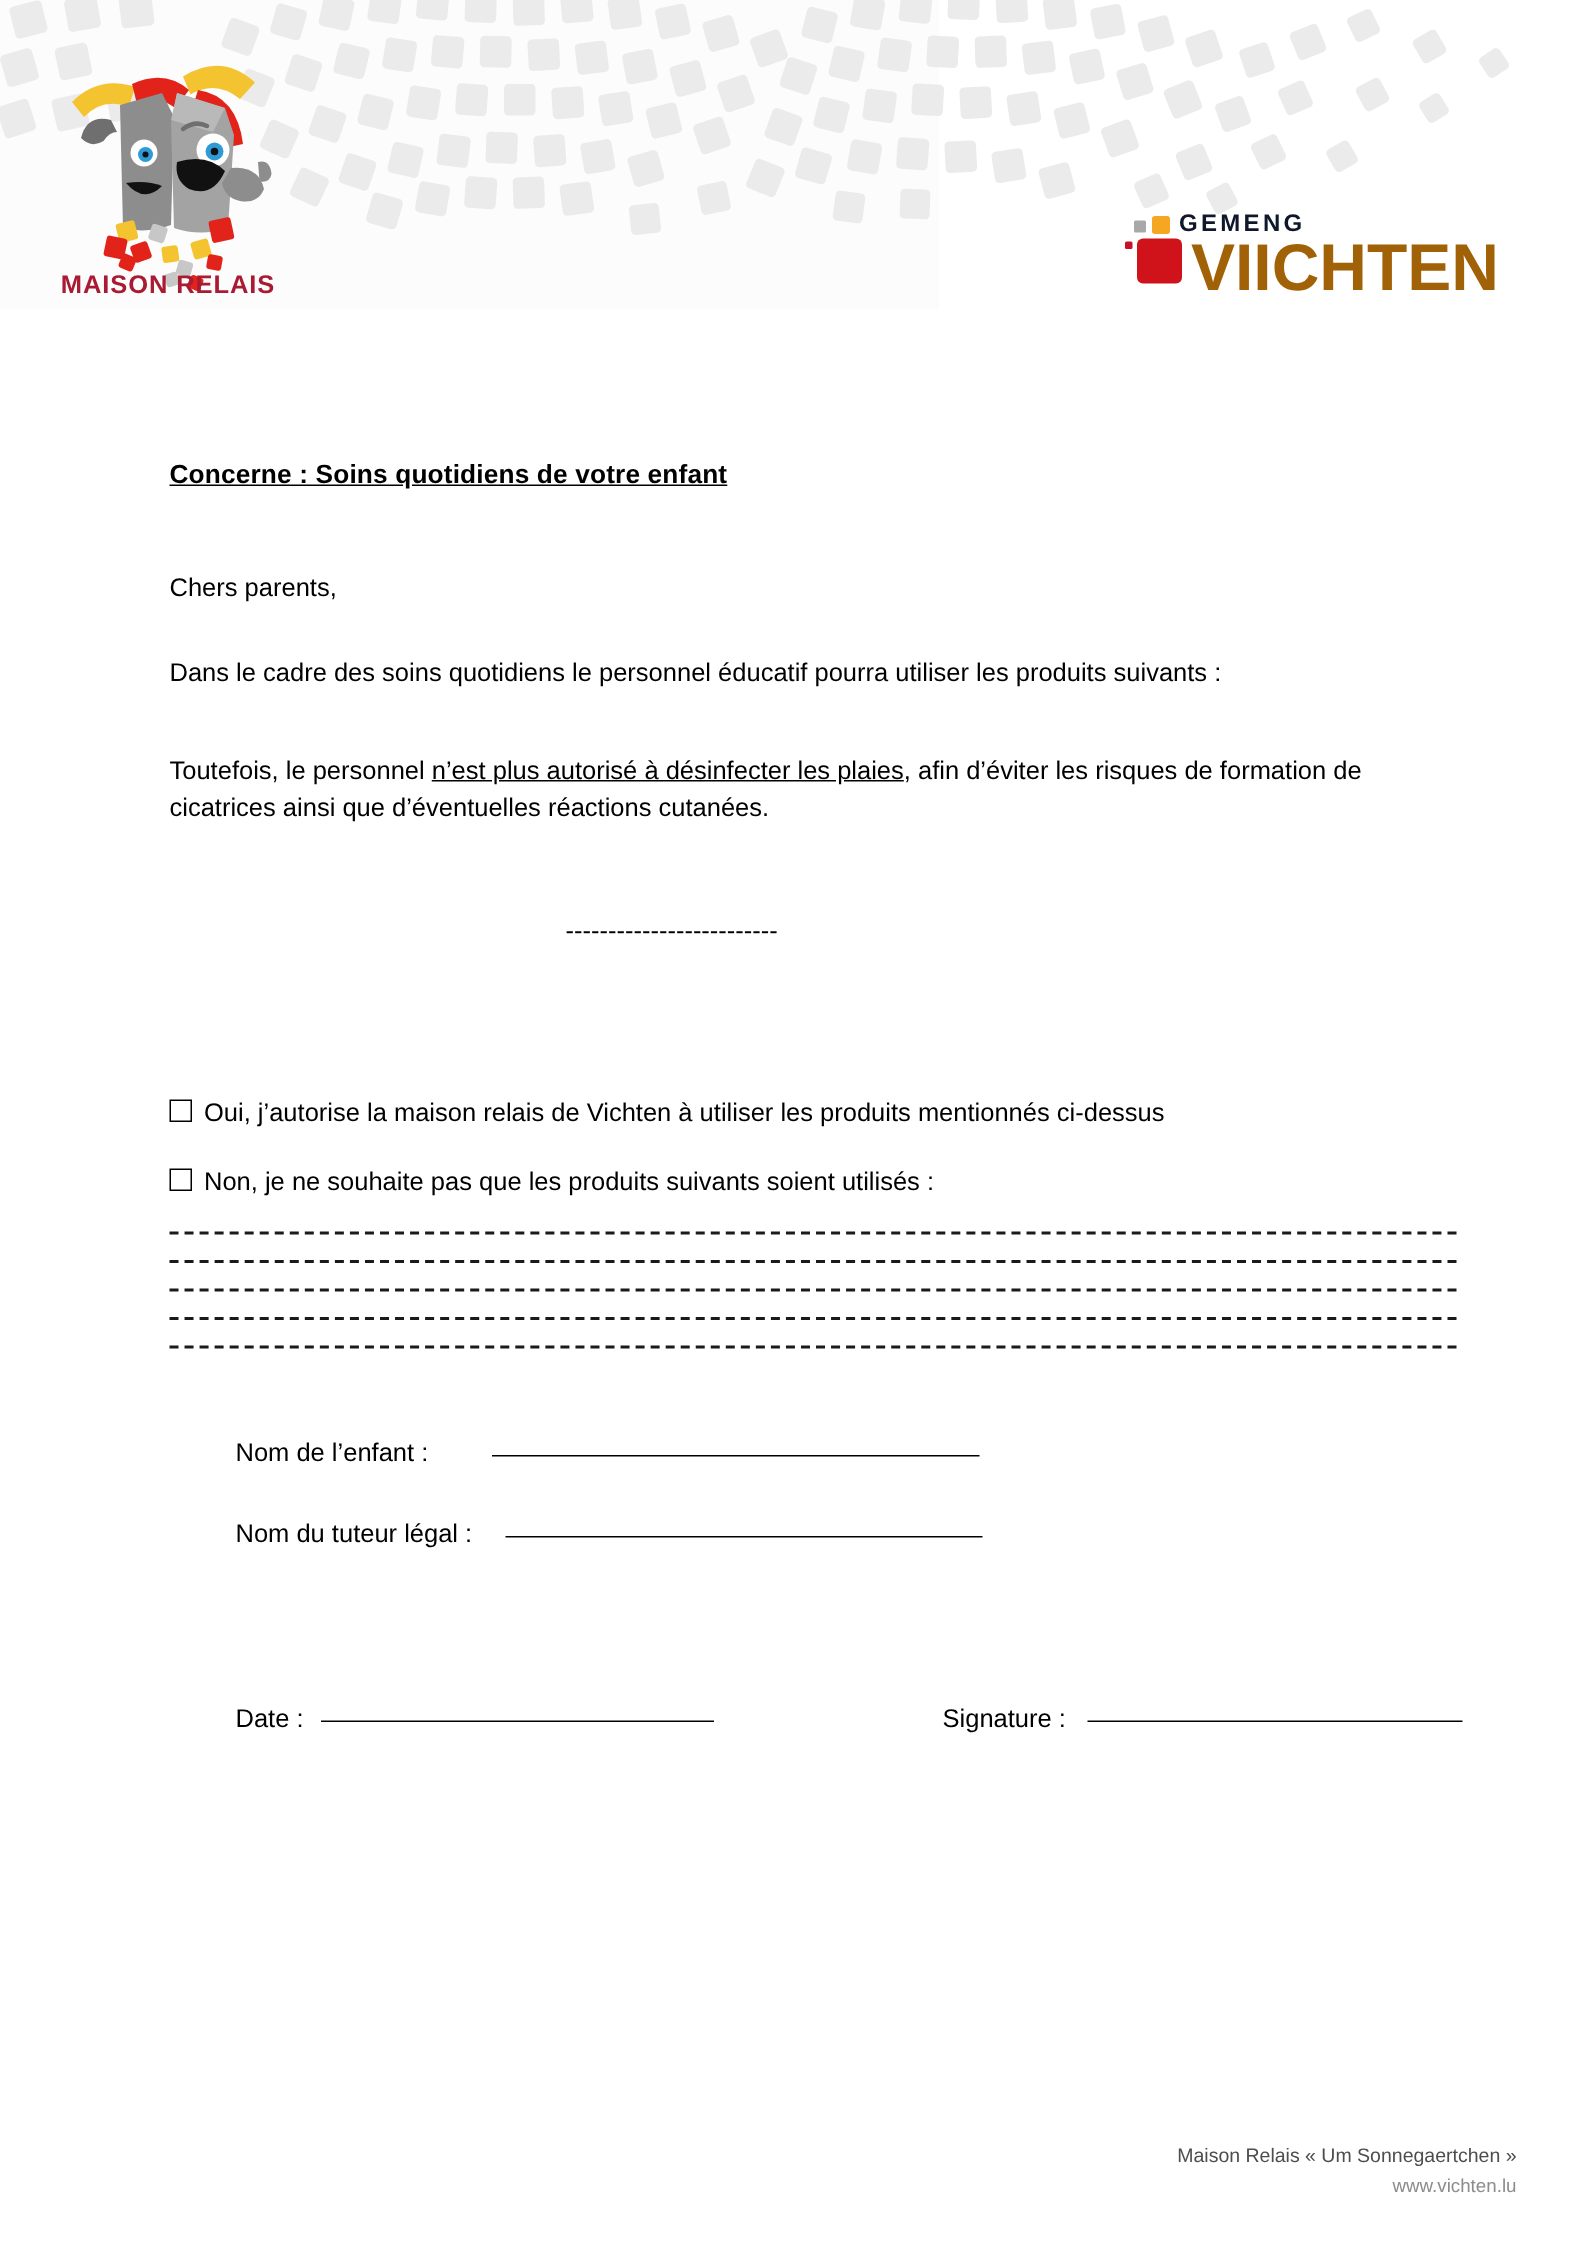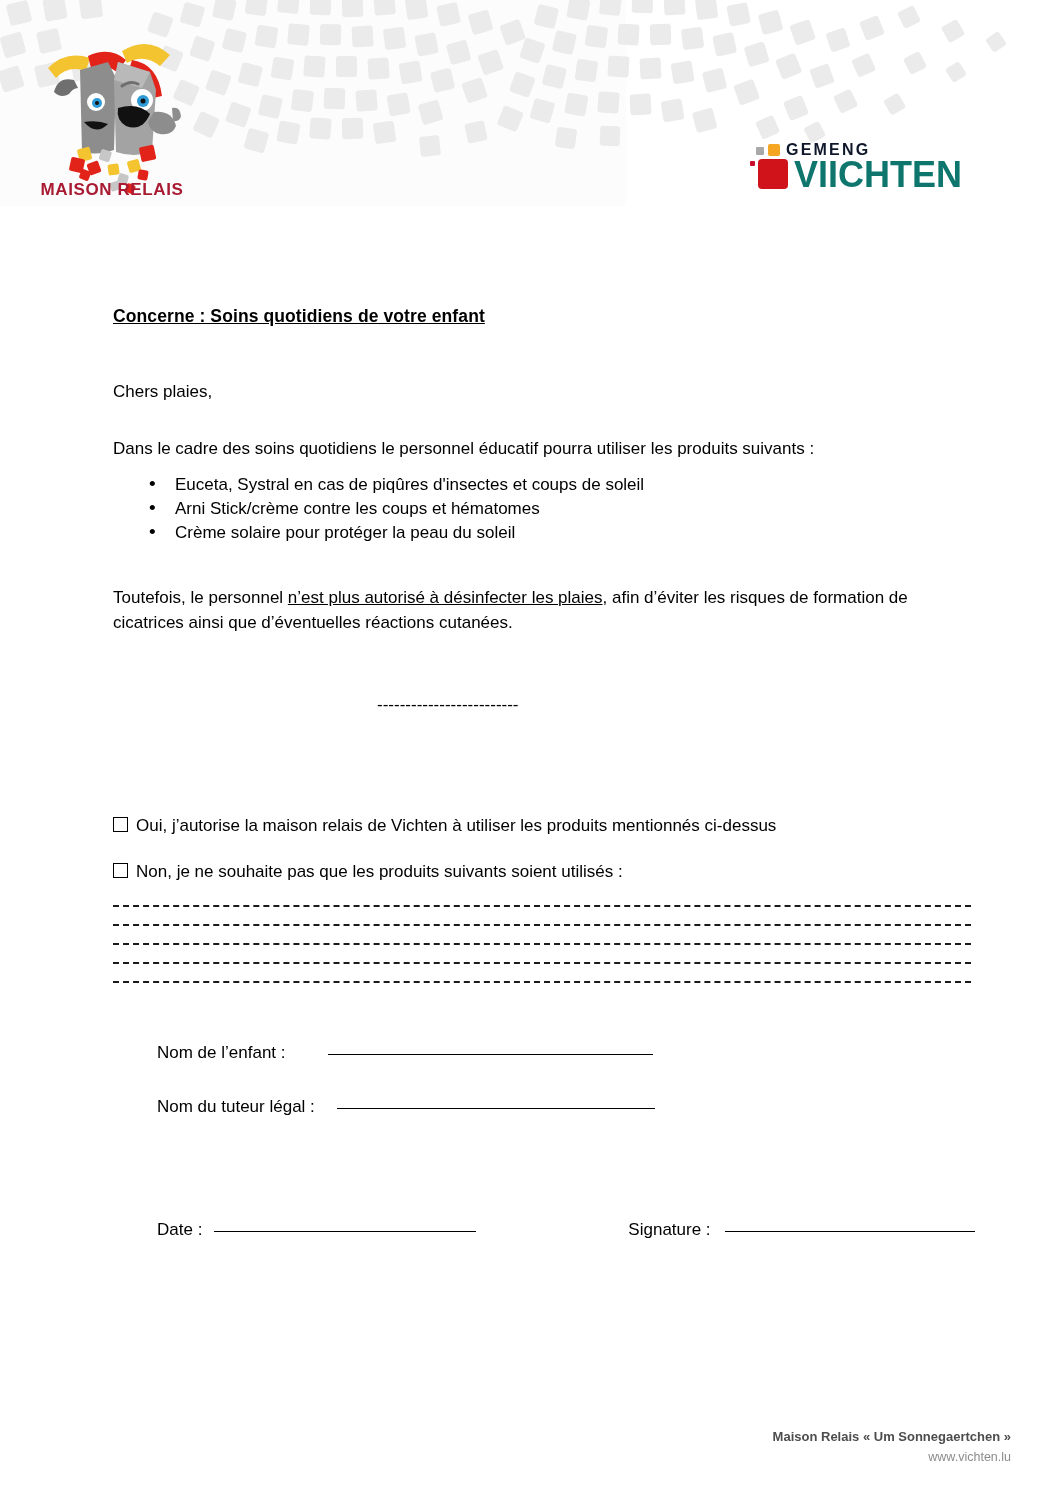--- a/index.html
+++ b/index.html
@@ -97,23 +97,23 @@
     position: absolute;
     left: 8px; top: 16px;
     width: 30px; height: 30px;
     background: #d0121b;
     border-radius: 4px;
   }
   .lv-viichten {
     position: absolute;
     left: 44px; top: 11px;
     font-weight: bold;
-    font-size: 36px;
+    font-size: 44px;
     letter-spacing: 0px;
-    color: #0f766e;
+    color: #a16207;
   }
 
   
   .doc {
     position: absolute;
     left: 113px;
     top: 306px;
     width: 860px;
   }
   .subject {
@@ -222,21 +222,21 @@
     position: absolute;
     right: 47px;
     bottom: 30px;
     text-align: right;
     color: #8c8c8c;
     font-size: 12.5px;
     line-height: 19px;
   }
   .footer-title {
     color: #4d4d4d;
-    font-weight: bold;
+    font-weight: normal;
     font-size: 13px;
     margin-bottom: 2px;
   }
   .footer-diamond { color: #9e1b21; }
   .footer-url { display: block; }
 </style>
 </head>
 <body>
 
 <div class="header-band">
@@ -420,29 +420,24 @@
     <span class="lv-dot-red"></span>
     <span class="lv-sq-red"></span>
     <span class="lv-viichten">VIICHTEN</span>
   </div>
 </div>
 
 <div class="doc">
 
   <div class="subject">Concerne : Soins quotidiens de votre enfant</div>
 
-  <p class="para">Chers plaies,</p>
+  <p class="para">Chers parents,</p>
 
   <p class="para tight">Dans le cadre des soins quotidiens le personnel éducatif pourra utiliser les produits suivants :</p>
 
-  <ul class="bullets">
-    <li>Euceta, Systral en cas de piqûres d'insectes et coups de soleil</li>
-    <li>Arni Stick/crème contre les coups et hématomes</li>
-    <li>Crème solaire pour protéger la peau du soleil</li>
-  </ul>
 
   <div class="spacer-40"></div>
 
   <p class="para"><span>Toutefois, le personnel </span><span class="u">n’est plus autorisé à désinfecter les plaies</span><span>, afin d’éviter les risques de formation de cicatrices ainsi que d’éventuelles réactions cutanées.</span></p>
 
   <div class="spacer-28"></div>
 
   <div class="dash-sep">-------------------------</div>
 
   <div class="spacer-58"></div>

